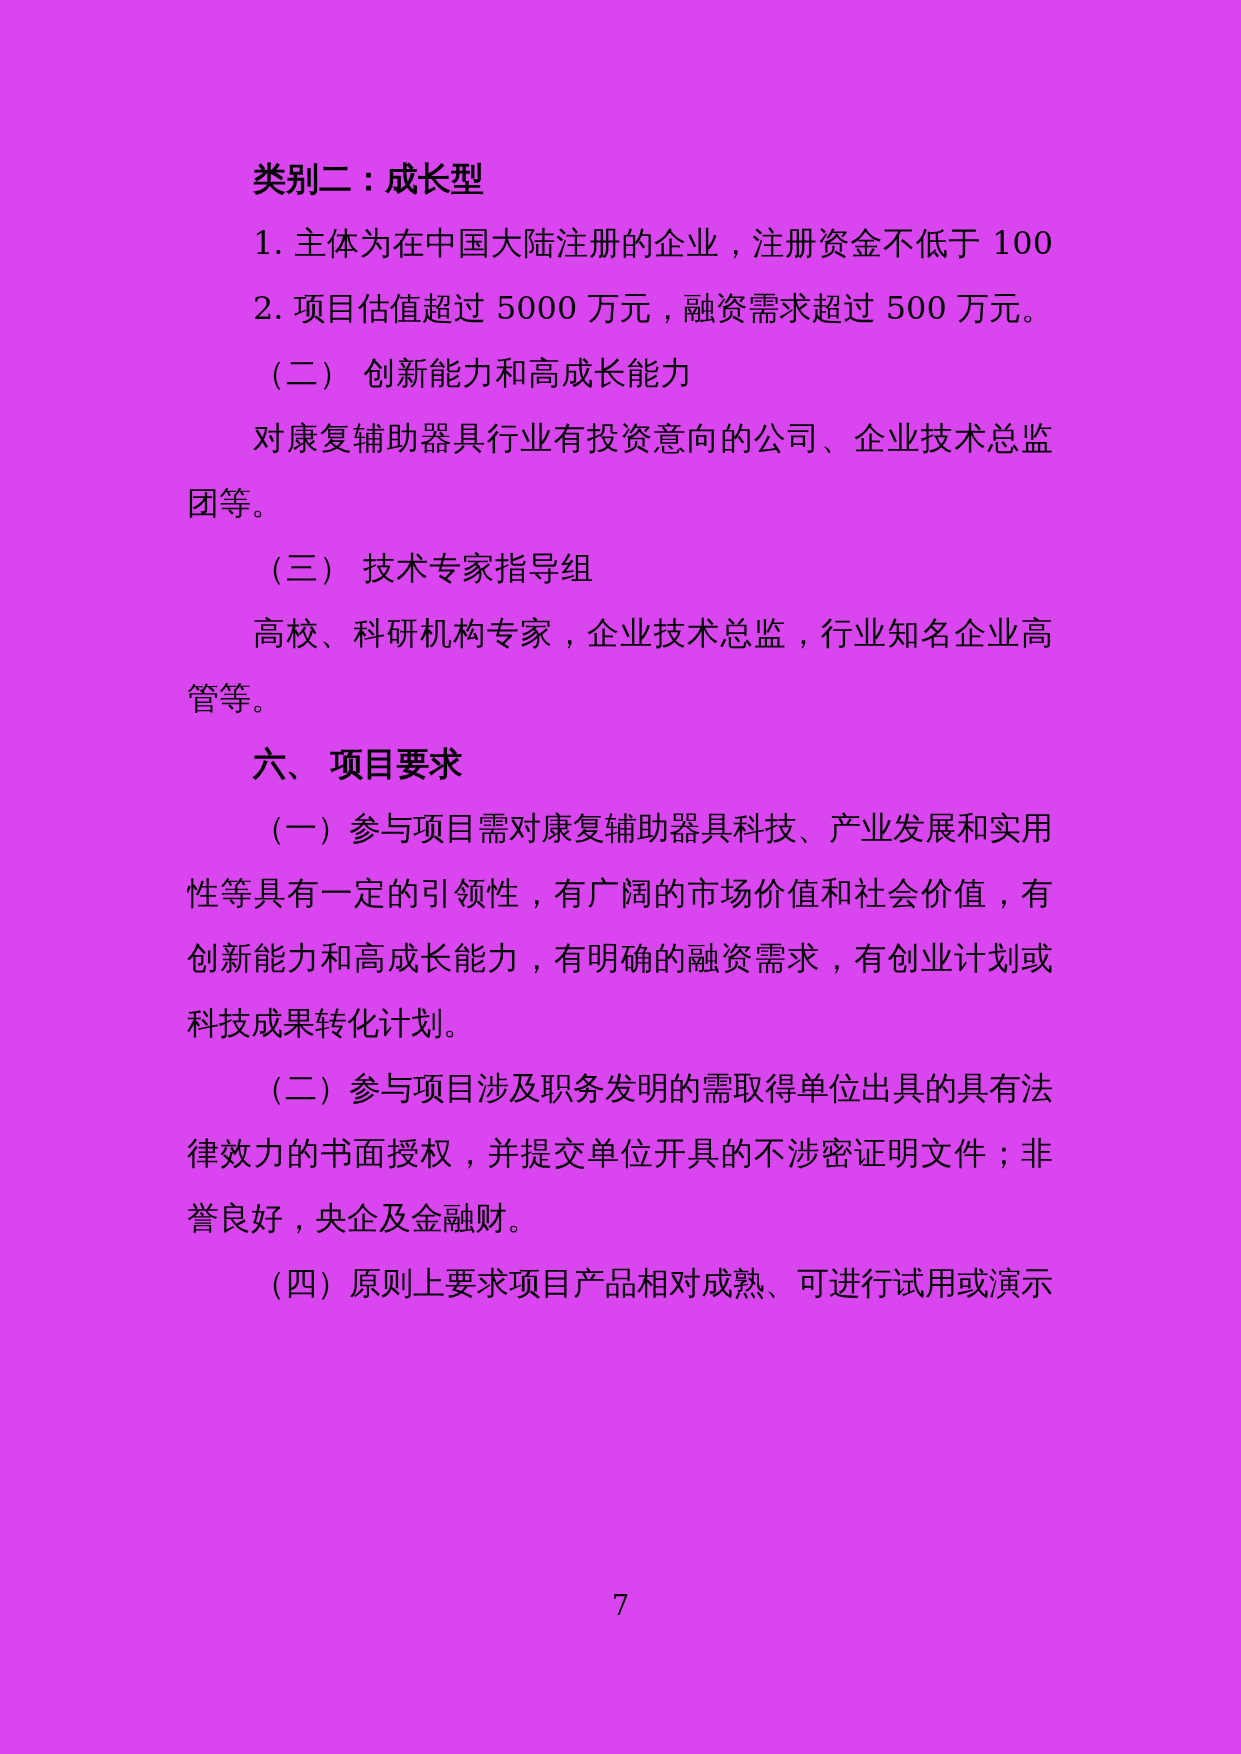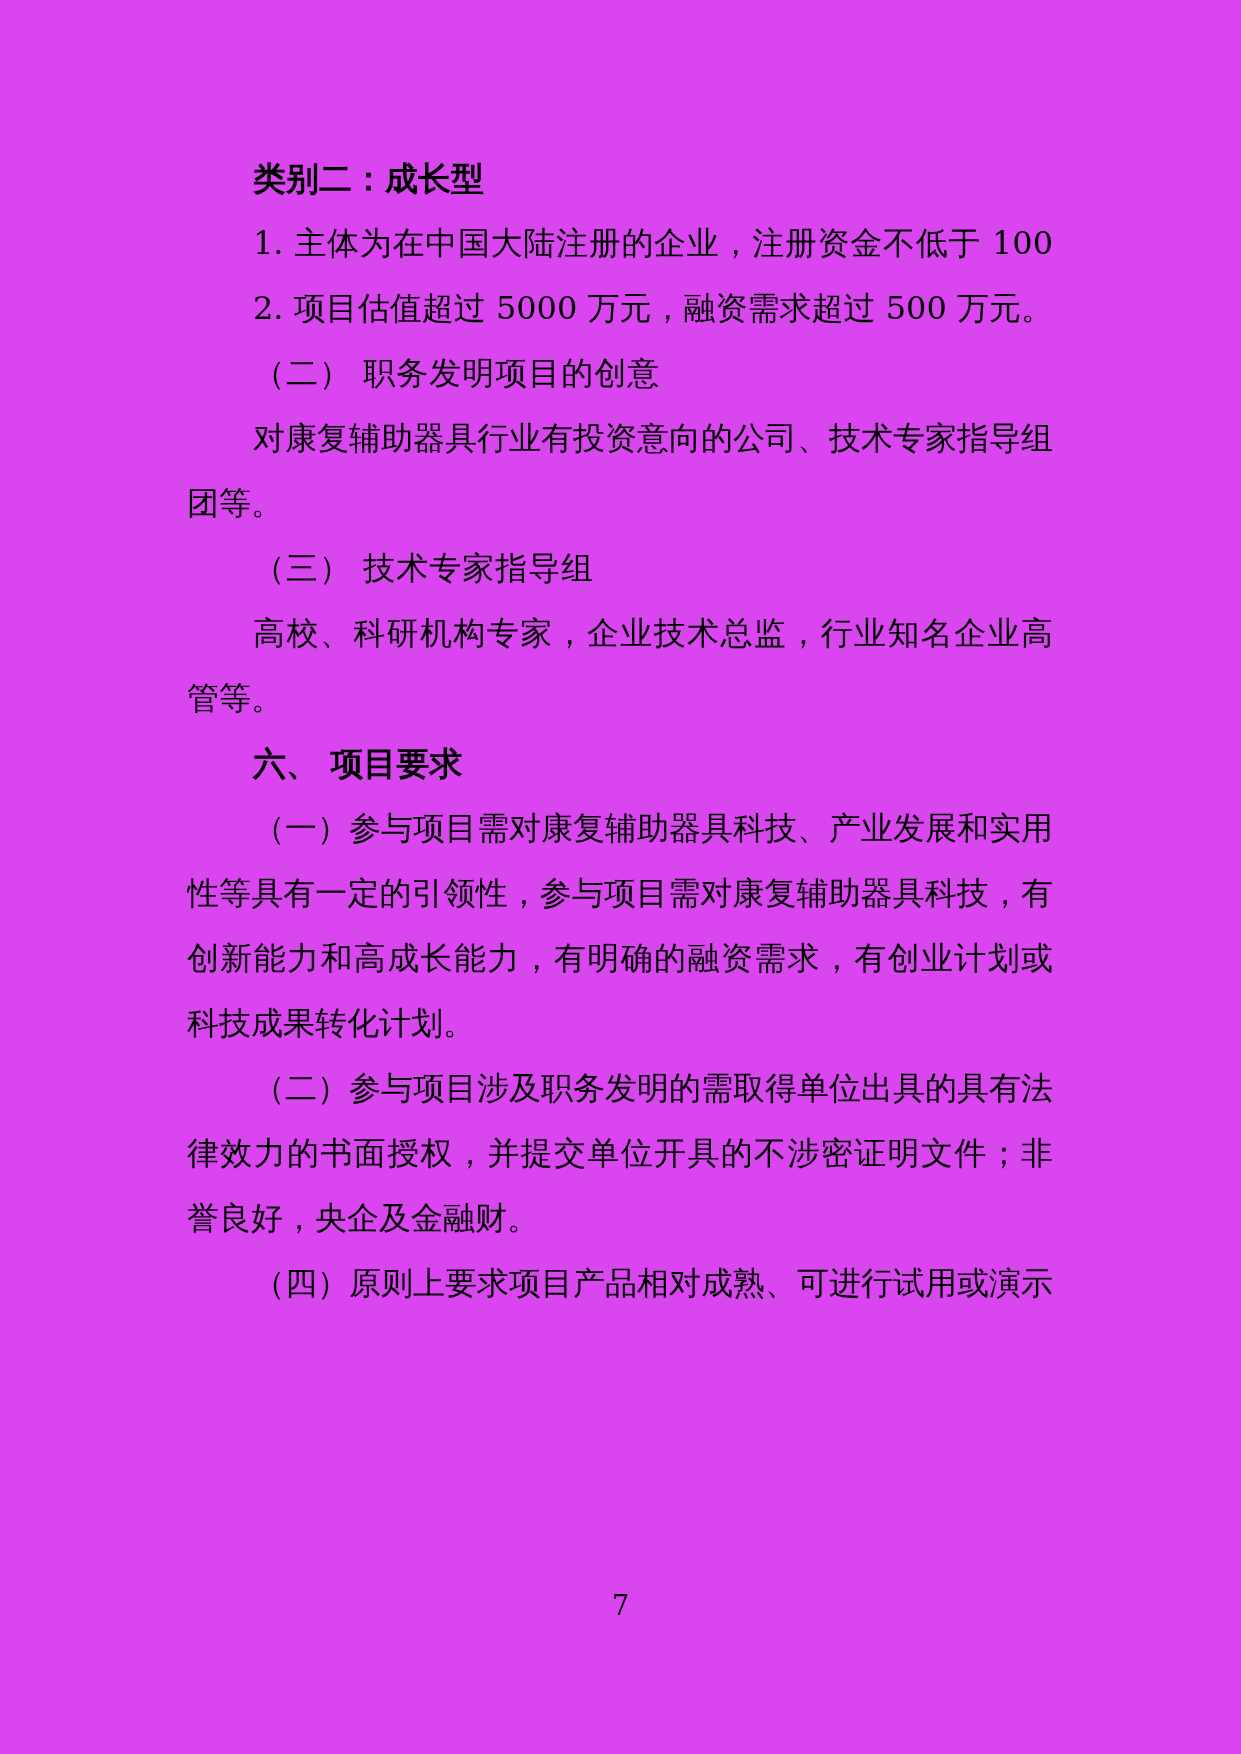--- a/index.html
+++ b/index.html
@@ -53,34 +53,34 @@
 
 <div class="page">
   <div class="content">
 
     <div class="line h-bold indent">类别二：成长型</div>
 
     <div class="line j indent">1. 主体为在中国大陆注册的企业，注册资金不低于 100</div>
 
     <div class="line indent">2. 项目估值超过 5000 万元，融资需求超过 500 万元。</div>
 
-    <div class="line h-kai indent">（二） 职务发明项目的创意</div>
+    <div class="line h-kai indent">（二） 创新能力和高成长能力</div>
 
-    <div class="line j indent">对康复辅助器具行业有投资意向的公司、技术专家指导组</div>
+    <div class="line j indent">对康复辅助器具行业有投资意向的公司、企业技术总监</div>
     <div class="line">团等。</div>
 
     <div class="line h-kai indent">（三） 技术专家指导组</div>
 
     <div class="line j indent">高校、科研机构专家，企业技术总监，行业知名企业高</div>
     <div class="line">管等。</div>
 
     <div class="line h-bold indent">六、 项目要求</div>
 
     <div class="line j indent">（一）参与项目需对康复辅助器具科技、产业发展和实用</div>
-    <div class="line j">性等具有一定的引领性，参与项目需对康复辅助器具科技，有</div>
+    <div class="line j">性等具有一定的引领性，有广阔的市场价值和社会价值，有</div>
     <div class="line j">创新能力和高成长能力，有明确的融资需求，有创业计划或</div>
     <div class="line">科技成果转化计划。</div>
 
     <div class="line j indent">（二）参与项目涉及职务发明的需取得单位出具的具有法</div>
     <div class="line j">律效力的书面授权，并提交单位开具的不涉密证明文件；非</div>
 
     <div class="line">誉良好，央企及金融财。</div>
 
     <div class="line indent">（四）原则上要求项目产品相对成熟、可进行试用或演示。</div>
 

